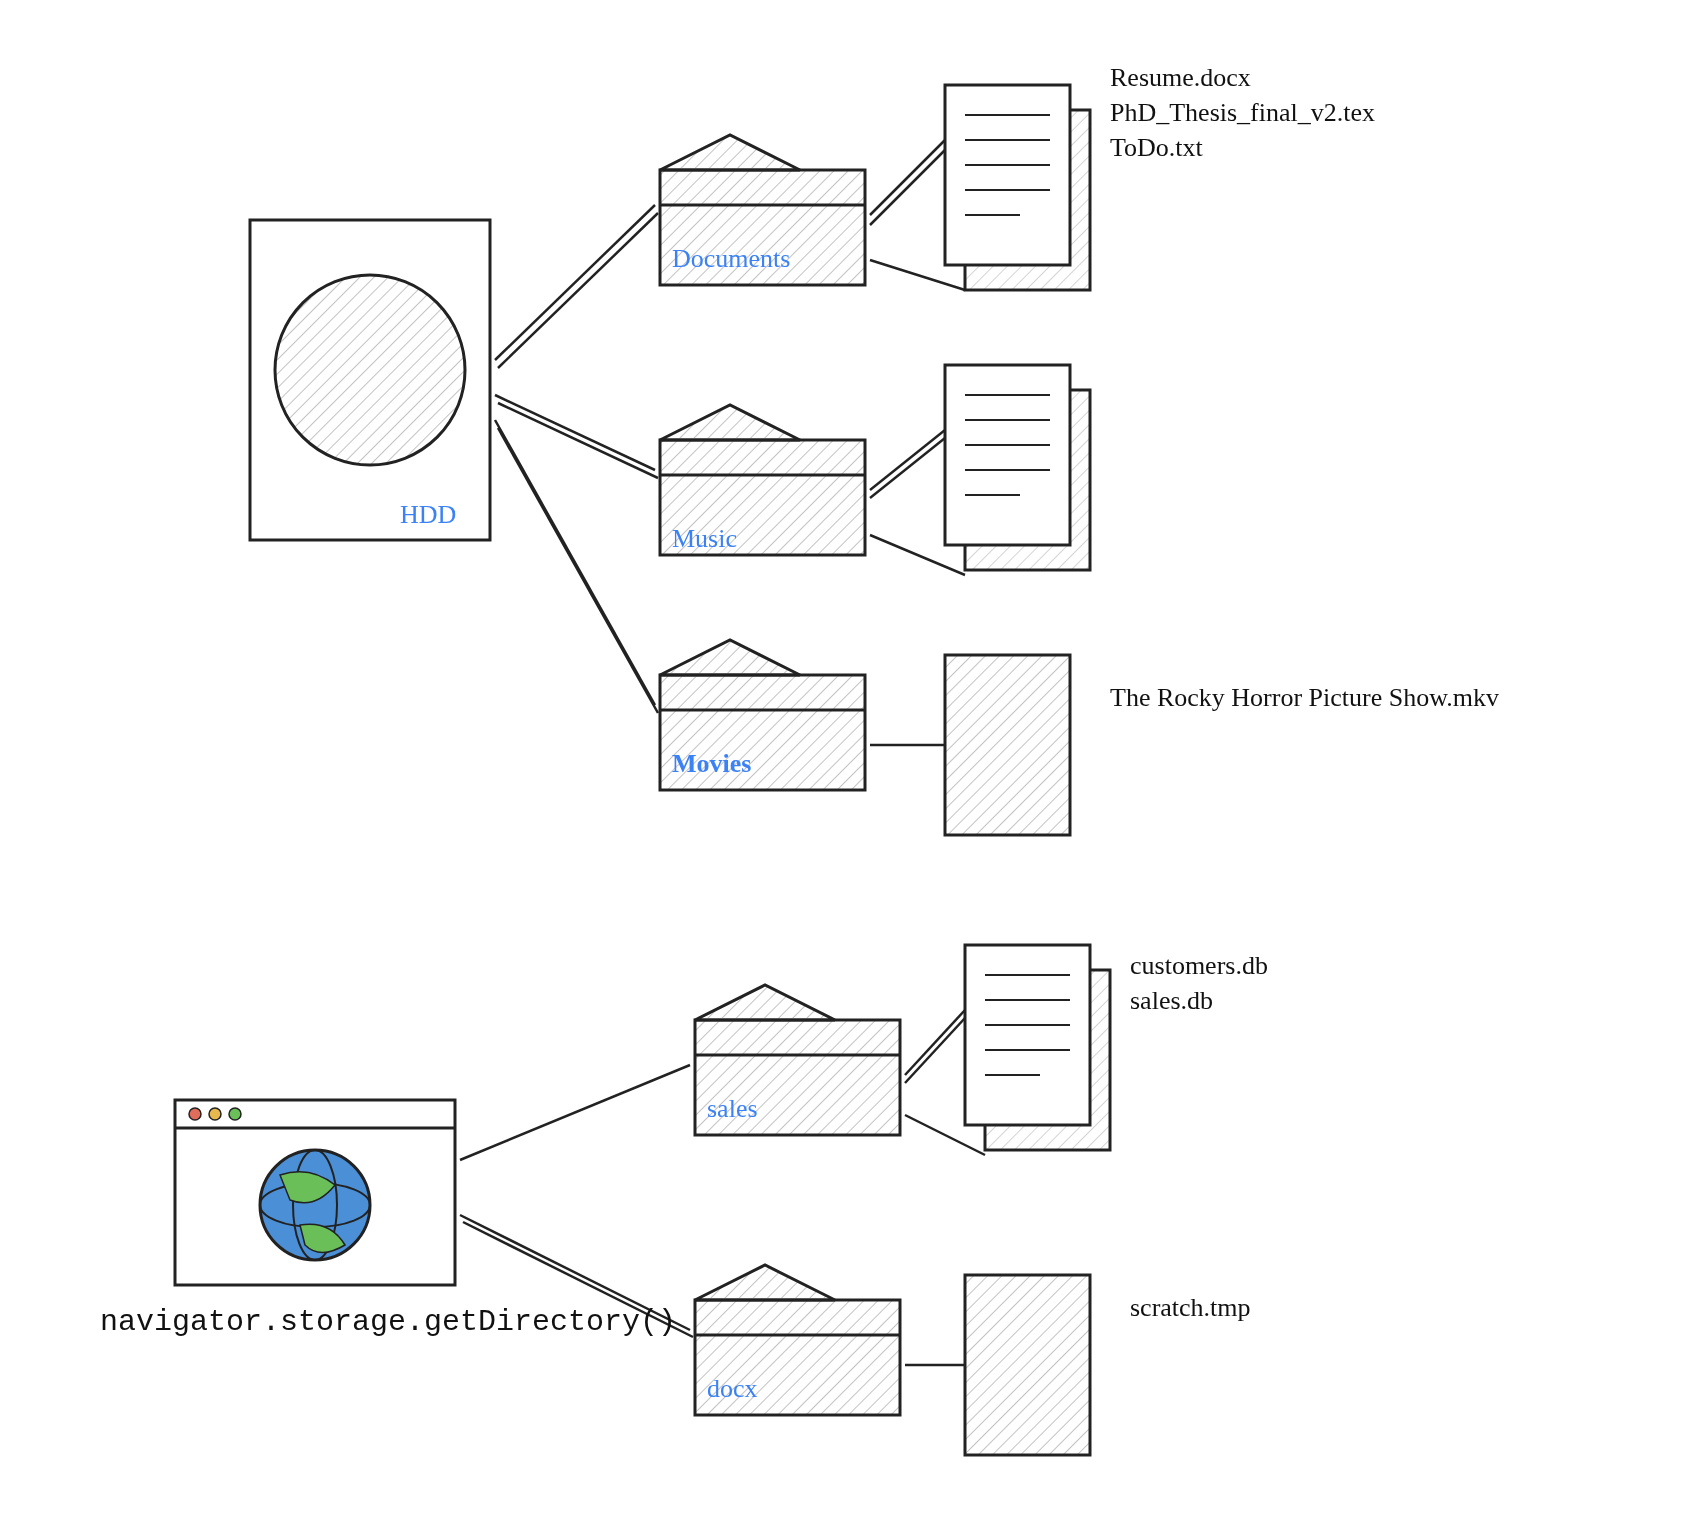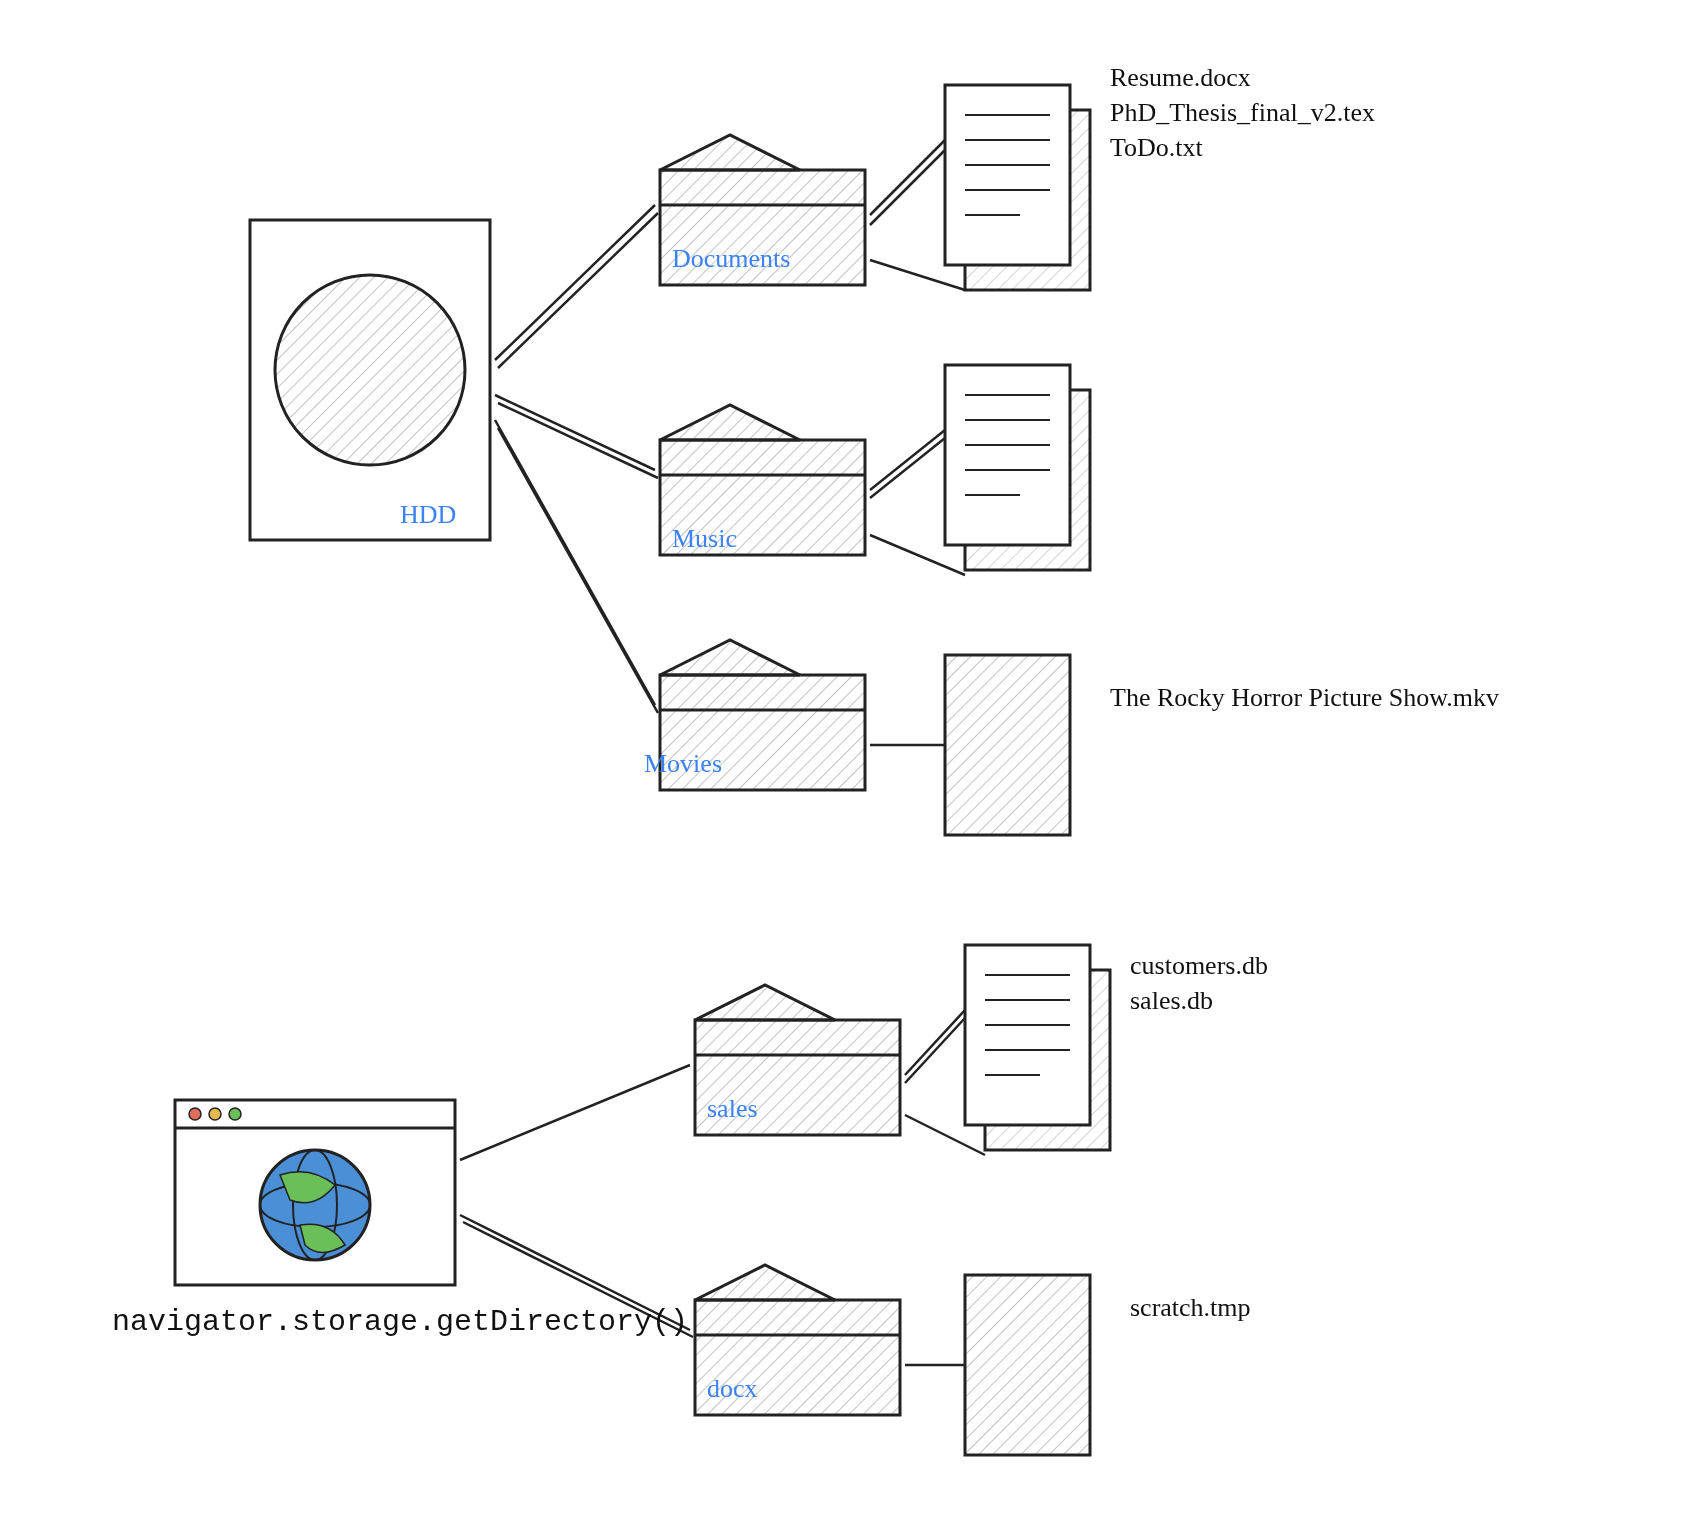--- a/index.html
+++ b/index.html
@@ -167,34 +167,34 @@
   <g>
     <rect x="965" y="1275" width="125" height="180" fill="url(#hatch)" stroke="#222" stroke-width="3"></rect>
   </g>
 
 </svg>
 
 <div class="label hand" style="left:400px; top:500px;">HDD</div>
 
 <div class="label hand" style="left:672px; top:244px;">Documents</div>
 <div class="label hand" style="left:672px; top:484px;margin-top:40px;">Music</div>
-<div class="label hand" style="left:644px; top:749px;">Movies</div>
+<div class="label hand" style="left:672px; top:749px;font-weight:bold;">Movies</div>
 
 <div class="filelist hand" style="left:1110px; top:60px;">
   <div>Resume.docx</div>
   <div>PhD_Thesis_final_v2.tex</div>
   <div>ToDo.txt</div>
 </div>
 <div class="filelist hand" style="left:1110px; top:360px;">
 </div>
 <div class="filelist hand" style="left:1110px; top:680px;">
   <div>The Rocky Horror Picture Show.mkv</div>
 </div>
 
-<div class="mono-label" style="left:112px; top:1305px;">navigator.storage.getDirectory()</div>
+<div class="mono-label" style="left:100px; top:1305px;">navigator.storage.getDirectory()</div>
 
 <div class="label hand" style="left:707px; top:1094px;">sales</div>
 <div class="label hand" style="left:707px; top:1374px;">docx</div>
 
 <div class="filelist hand" style="left:1130px; top:948px;">
   <div>customers.db</div>
   <div>sales.db</div>
 </div>
 <div class="filelist hand" style="left:1130px; top:1290px;">
   <div>scratch.tmp</div>

